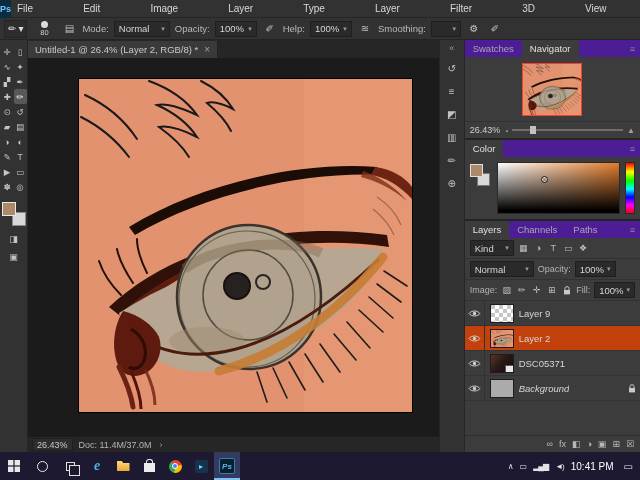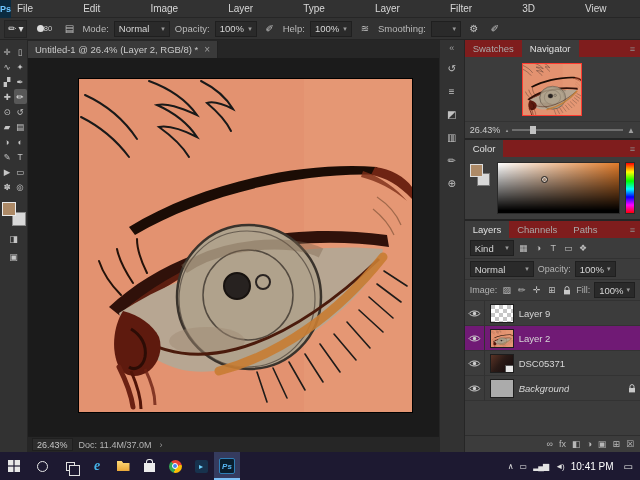--- a/index.html
+++ b/index.html
@@ -17,21 +17,21 @@
 
 .optionsbar{height:22px;flex:0 0 22px;background:#323232;display:flex;align-items:center;gap:5px;padding:0 4px;border-bottom:1px solid #242424;}
 .oblabel{color:#b9b9b9;font-size:9.5px;}
 .dd{background:#2a2a2a;border:1px solid #1f1f1f;height:16px;display:inline-flex;align-items:center;justify-content:space-between;padding:0 4px;gap:3px;color:#d6d6d6;font-size:9.5px;}
 .dd .arr{font-size:7px;color:#9a9a9a;}
 .od{min-width:56px;}
 .od.sm{min-width:42px;}
 .od.xs{min-width:30px;}
 .obicon{width:16px;height:16px;display:flex;align-items:center;justify-content:center;color:#c3c3c3;font-size:10px;border:1px solid transparent;}
 .tpick{display:inline-flex;align-items:center;gap:2px;border:1px solid #252525;background:#2d2d2d;height:18px;padding:0 3px;color:#ddd;}
-.brushpreview{display:inline-flex;flex-direction:row;align-items:center;justify-content:center;width:24px;height:20px;line-height:1;color:#ddd;}
+.brushpreview{display:inline-flex;flex-direction:column;align-items:center;justify-content:center;width:24px;height:20px;line-height:1;color:#ddd;}
 .bdot{width:7px;height:7px;border-radius:50%;background:#dcdcdc;display:block;}
 .brushpreview b{font-size:7.5px;font-weight:normal;color:#cfcfcf;margin-top:1px;}
 
 
 .workspace{flex:1;display:flex;min-height:0;}
 
 
 .toolcol{flex:0 0 28px;background:#323232;border-right:1px solid #262626;display:flex;flex-direction:column;align-items:center;padding-top:4px;}
 .tools{display:grid;grid-template-columns:13px 13px;justify-content:center;}
 .tool{height:15px;width:13px;display:flex;align-items:center;justify-content:center;font-size:8.5px;color:#c5c5c5;cursor:default;}
@@ -55,21 +55,21 @@
 .statarrow{color:#9a9a9a;font-size:9px;margin-left:2px;}
 
 
 .dockstrip{flex:0 0 26px;background:#323232;border-left:1px solid #262626;border-right:1px solid #262626;display:flex;flex-direction:column;align-items:center;padding-top:3px;gap:7px;}
 .dockexpand{color:#9e9e9e;font-size:9px;}
 .dicon{width:18px;height:16px;display:flex;align-items:center;justify-content:center;color:#c2c2c2;font-size:10px;}
 
 
 .rightcol{flex:0 0 150px;background:#242424;display:flex;flex-direction:column;gap:2px;min-height:0;}
 .pgroup{background:#3c3c3c;}
-.ptabs{height:17px;background:#7f1d1d;display:flex;align-items:stretch;overflow:hidden;}
+.ptabs{height:17px;background:#4c1d95;display:flex;align-items:stretch;overflow:hidden;}
 .ptab{padding:0 8px;display:flex;align-items:center;font-size:9.5px;color:#a9a9a9;cursor:default;white-space:nowrap;}
 .ptab.active{background:#3c3c3c;color:#e0e0e0;}
 .pmenu{margin-left:auto;color:#8f8f8f;padding:0 5px;display:flex;align-items:center;font-size:9px;}
 
 
 .navbody{height:64px;display:flex;align-items:center;justify-content:center;}
 .navthumb{position:relative;width:60px;height:53px;}
 .navthumb svg{width:100%;height:100%;display:block;}
 .viewbox{position:absolute;inset:0;border:1px solid #ff3b30;pointer-events:none;}
 .navzoom{height:17px;display:flex;align-items:center;padding:0 5px;gap:4px;border-top:1px solid #333;}
@@ -92,21 +92,21 @@
 .layersgroup{flex:1;display:flex;flex-direction:column;min-height:0;}
 .kindrow,.blendrow,.lockrow{display:flex;align-items:center;gap:4px;padding:2px 5px;border-bottom:1px solid #323232;}
 .lbl{color:#b3b3b3;font-size:9px;}
 .kind{min-width:44px;}
 .blenddd{min-width:64px;}
 .valdd{min-width:40px;}
 .kindicons,.lockicons{display:flex;align-items:center;gap:4px;}
 .kicon,.licon{color:#bdbdbd;font-size:9px;display:inline-flex;align-items:center;justify-content:center;width:11px;height:12px;}
 .layerlist{flex:1;overflow:hidden;}
 .lrow{height:25px;display:flex;align-items:center;border-bottom:1px solid #333;gap:5px;padding-right:4px;}
-.lrow.sel{background:#701a75;text-align:center;}
+.lrow.sel{background:#c2410c;text-align:center;}
 .eyecell{width:20px;height:25px;border-right:1px solid #313131;display:flex;align-items:center;justify-content:center;flex:0 0 20px;}
 .lthumb{width:24px;height:19px;border:1px solid #1d1d1d;position:relative;overflow:hidden;flex:0 0 24px;background:#8a8a8a;}
 .lthumb.checker{background:repeating-conic-gradient(#ffffff 0 25%,#c6c6c6 0 50%) 0 0/8px 8px;}
 .lthumb.photo{background:linear-gradient(130deg,#5a3326,#2a1a16 45%,#12090c);}
 .lthumb.gray{background:#ababab;}
 .lthumb svg{width:100%;height:100%;display:block;}
 .badge{position:absolute;right:0;bottom:0;width:8px;height:7px;background:#e9e9e9;border-top:1px solid #555;border-left:1px solid #555;}
 .lname{font-size:9.5px;color:#d6d6d6;white-space:nowrap;overflow:hidden;}
 .lname.it{font-style:italic;}
 .locksp{margin-left:auto;display:flex;align-items:center;}

